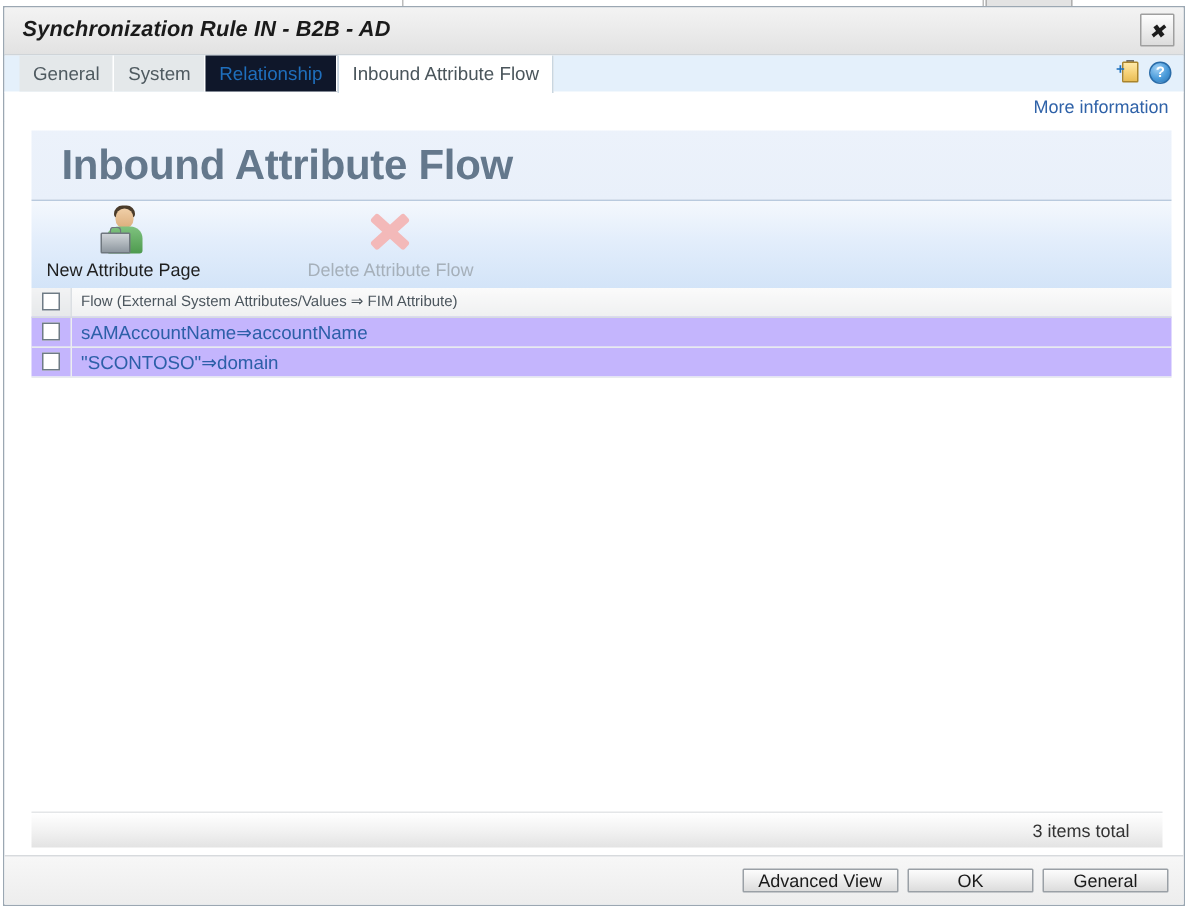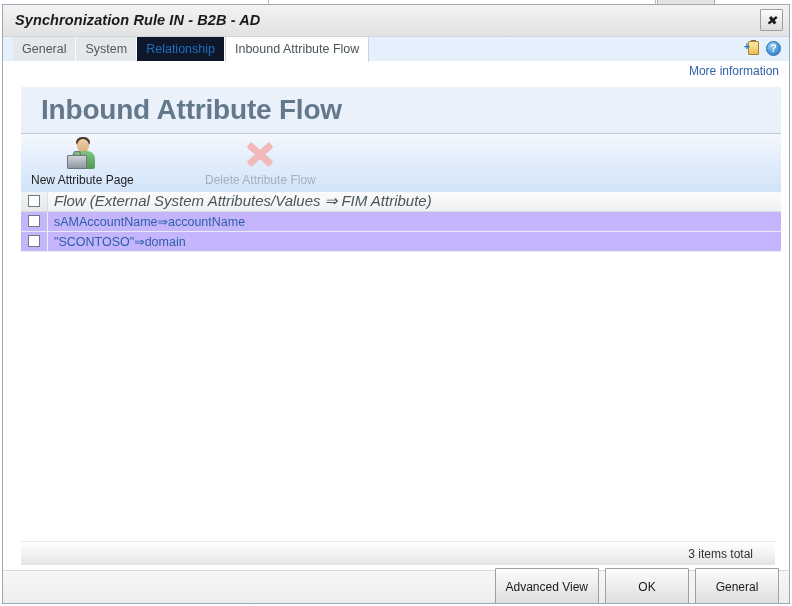--- a/index.html
+++ b/index.html
@@ -328,24 +328,23 @@
     padding: 0;
     font-weight: normal;
   }
   .grid .col-chk { width: 26px; }
   .grid thead tr {
     height: 19px;
   }
   .grid thead th {
     background: linear-gradient(to bottom, #fbfbfb 0%, #eff0f1 100%);
     border-bottom: 1px solid #d6dbe0;
-    font-size: 15px;
+    font-size: 10px;
     color: #4c565e;
     vertical-align: middle;
-    font-style: italic;
   }
   .grid thead th.col-chk {
     background: linear-gradient(to bottom, #f2f3f4 0%, #e6e8ea 100%);
     border-right: 1px solid #dbdfe3;
   }
   .grid thead th .hdr-text { padding-left: 6px; }
   .grid tbody tr { height: 20px; }
   .grid tbody td {
     background: #c4b5fd;
     border-bottom: 1px solid #e8ebee;
@@ -438,21 +437,21 @@
     background: linear-gradient(to bottom, #f7f7f7 0%, #ededed 100%);
     border-top: 1px solid #d7dadd;
     display: flex;
     align-items: center;
     justify-content: flex-end;
     padding-right: 10px;
     gap: 6px;
     box-sizing: border-box;
   }
   .btn {
-    height: 38px;
+    height: 16px;
     min-width: 84px;
     padding: 0 10px;
     font-family: "Liberation Sans", sans-serif;
     font-size: 12px;
     color: #1a1a1a;
     background: linear-gradient(to bottom, #fcfcfc 0%, #ededed 48%, #dcdcdc 100%);
     border: 1px solid #9aa0a6;
     border-radius: 1px;
     box-sizing: border-box;
     cursor: pointer;

